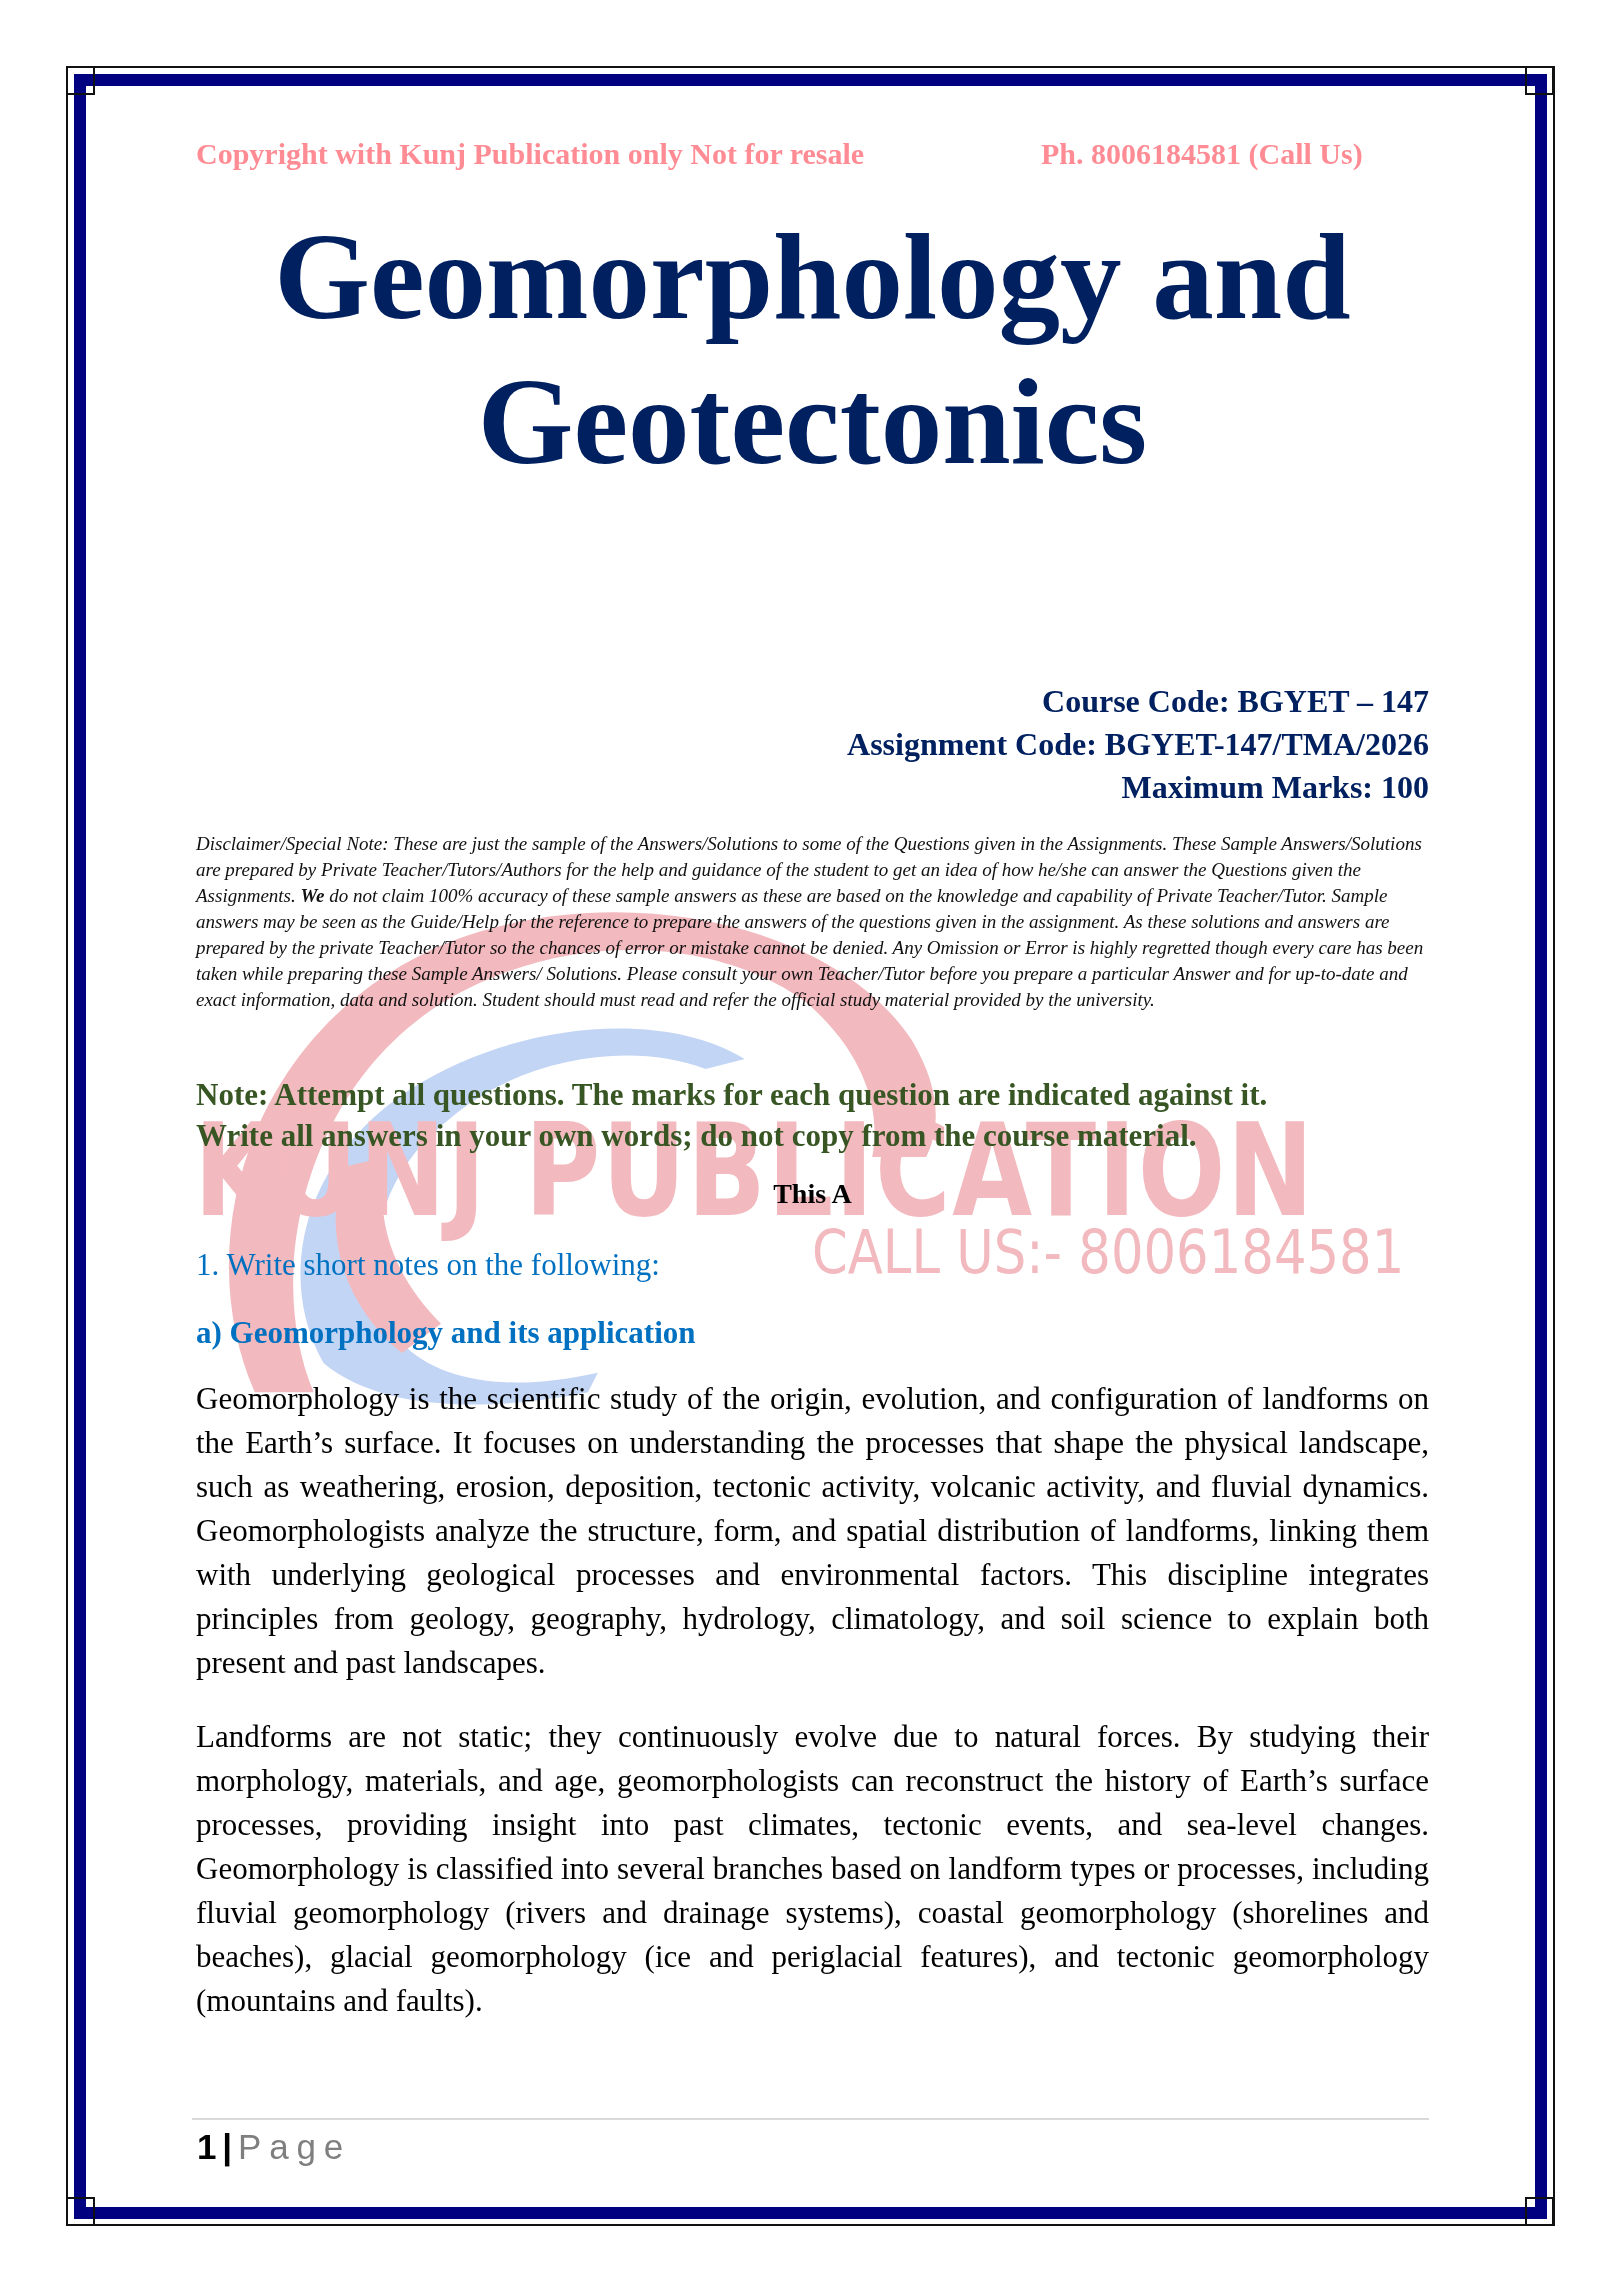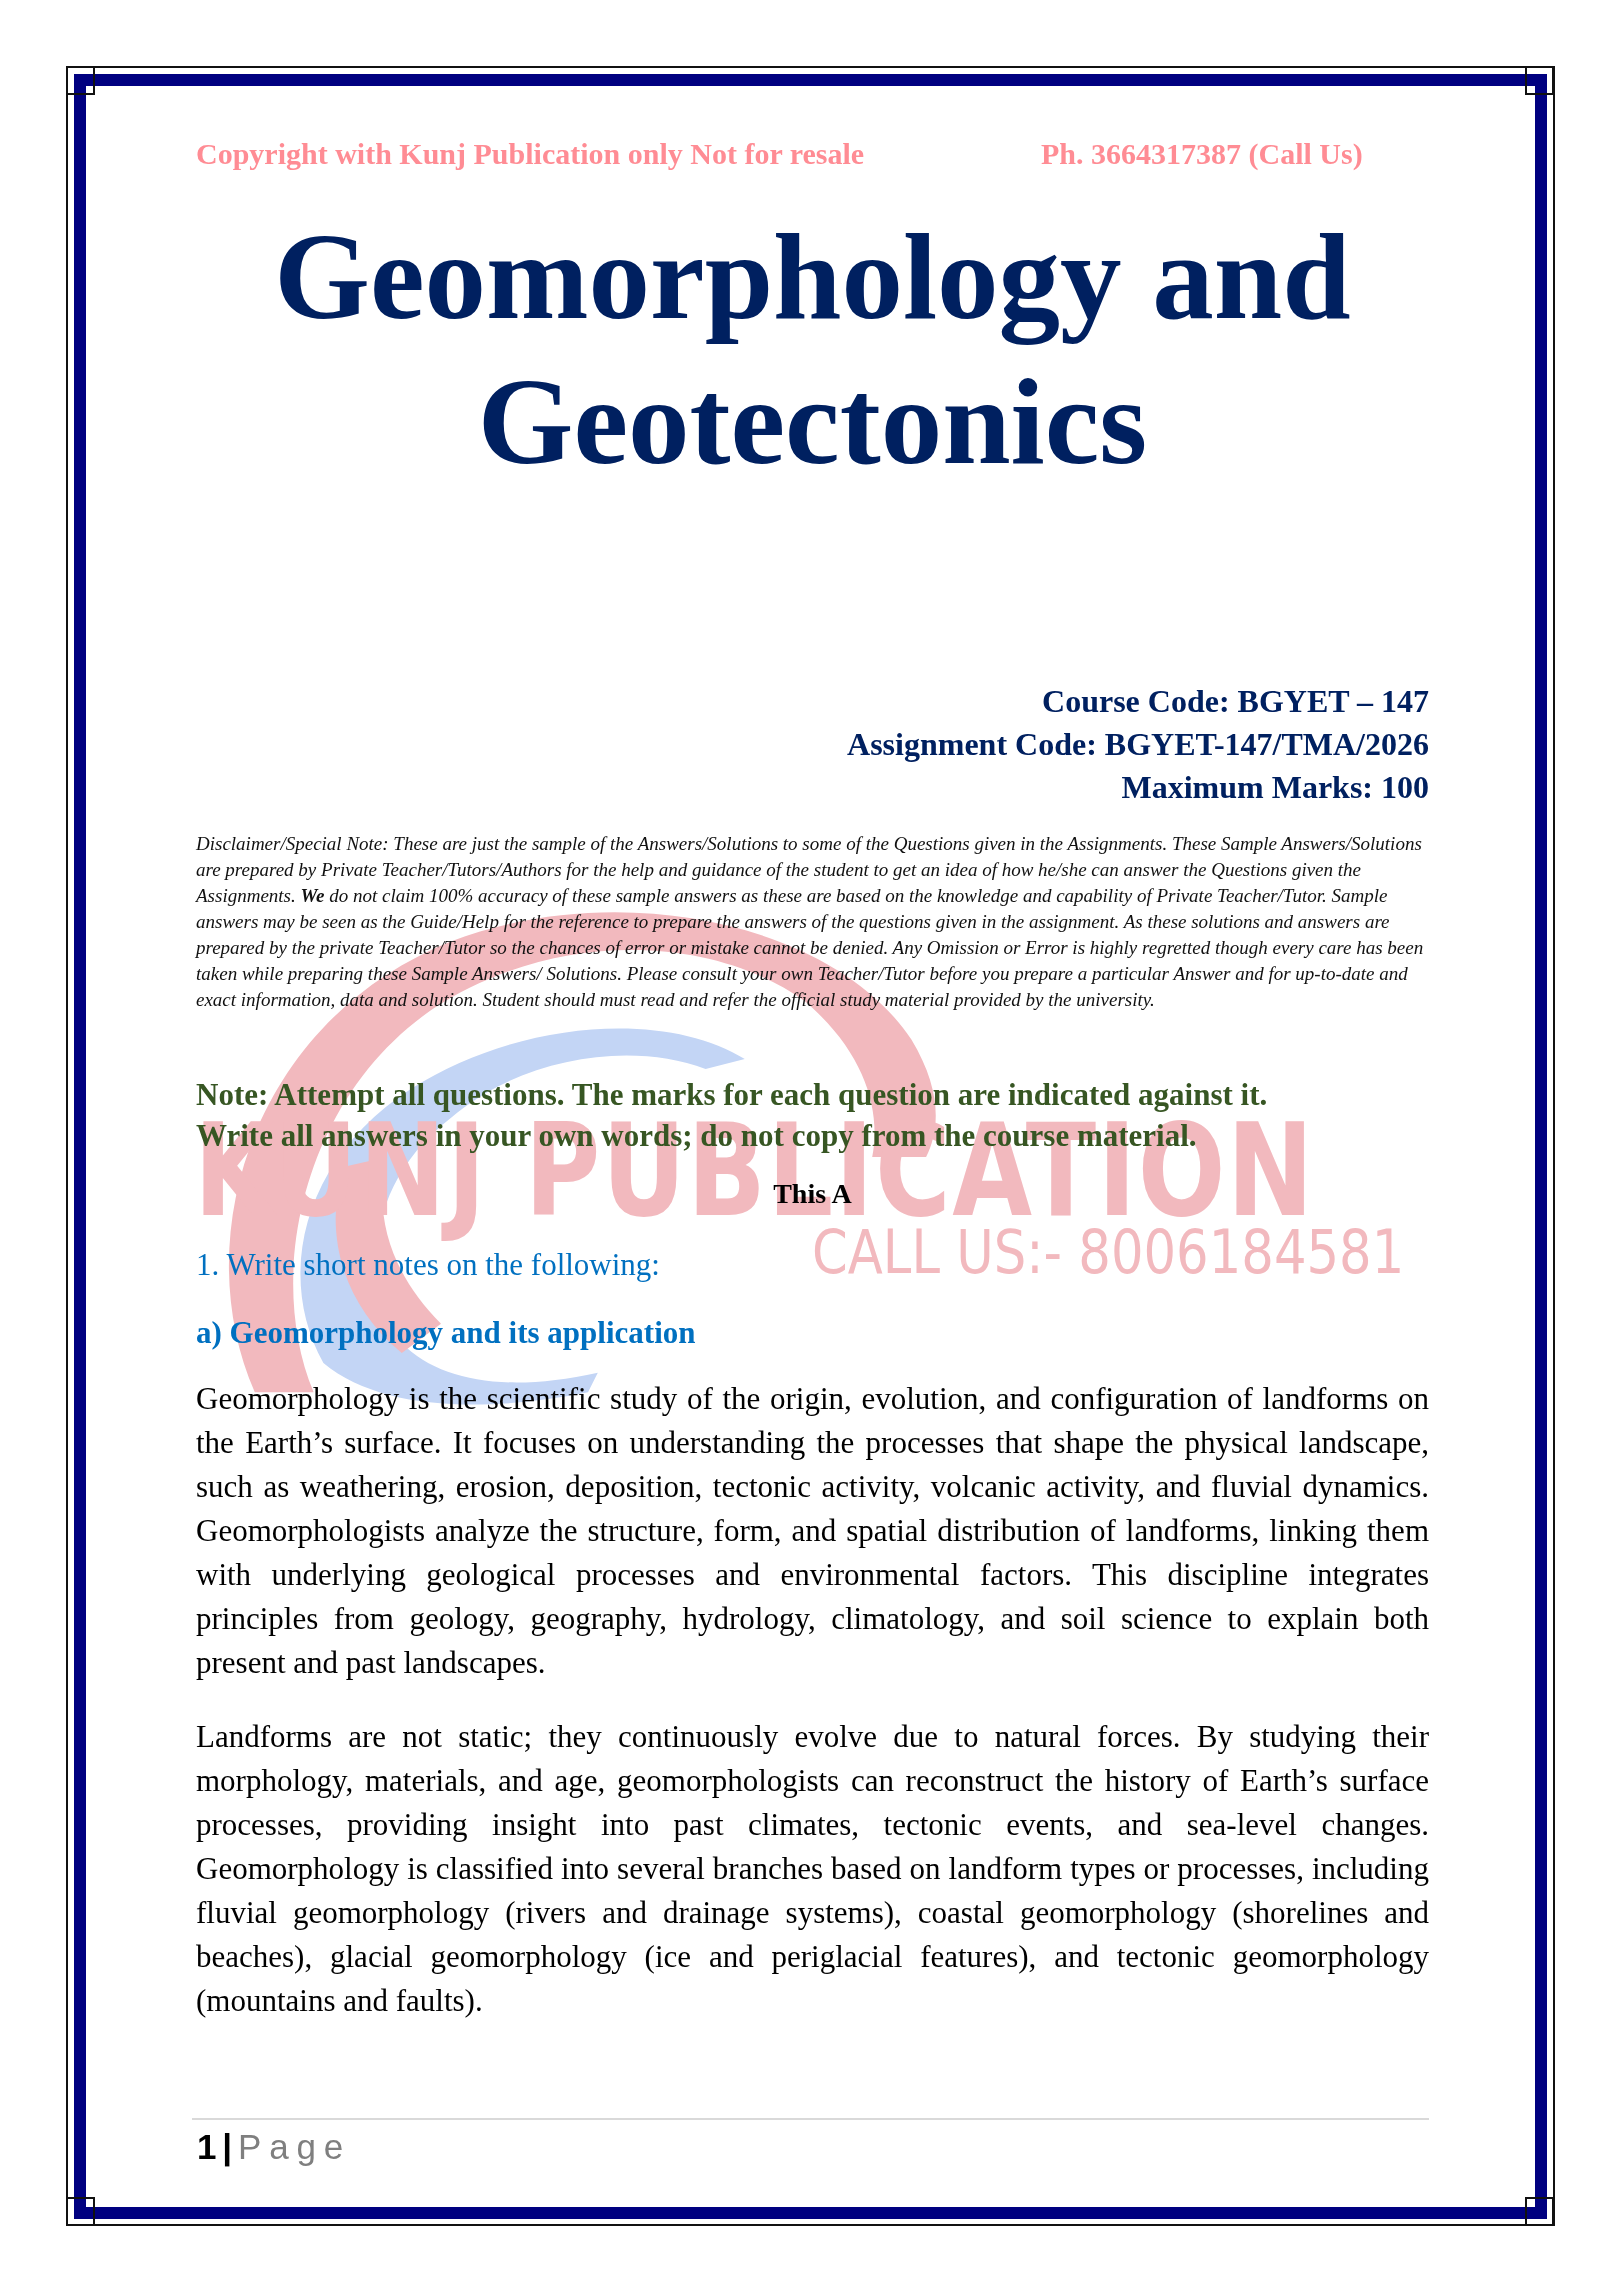--- a/index.html
+++ b/index.html
@@ -63,21 +63,21 @@
   <path d="M 60 540 C -10 380, 60 160, 260 80 C 430 15, 650 60, 730 180 C 760 230, 760 270, 745 300 L 690 300 C 700 250, 680 190, 620 140 C 520 70, 360 70, 240 150 C 110 240, 70 420, 120 540 Z" fill="#f2b9be"></path>
   <path d="M 130 510 C 80 420, 110 300, 220 230 C 330 160, 480 150, 560 200 L 520 210 C 440 180, 330 200, 260 260 C 170 330, 170 430, 210 490 C 250 530, 320 540, 410 520 L 400 540 C 300 560, 190 560, 130 510 Z" fill="#c3d5f5"></path>
   <path d="M 250 470 C 200 420, 180 360, 195 300 L 150 310 C 130 380, 150 450, 210 500 Z" fill="#f2b9be"></path>
 </svg>
 <div class="wm wm-brand">KUNJ PUBLICATION</div>
 <div class="wm wm-call">CALL US:- 8006184581</div>
 
 <div class="content">
   <div class="copyright">
     <span>Copyright with Kunj Publication only Not for resale</span>
-    <span class="phone">Ph. 3664317387 (Call Us)</span>
+    <span class="phone">Ph. 8006184581 (Call Us)</span>
   </div>
 
   <div class="title">
     <div>Geomorphology and</div>
     <div>Geotectonics</div>
   </div>
 
   <div class="meta">
     <div>Course Code: BGYET – 147</div>
     <div>Assignment Code: BGYET-147/TMA/2026</div>

